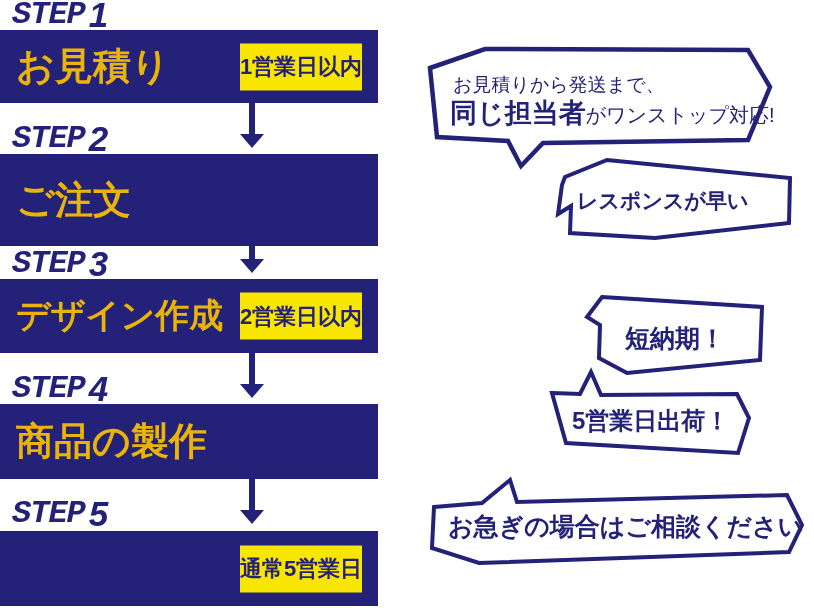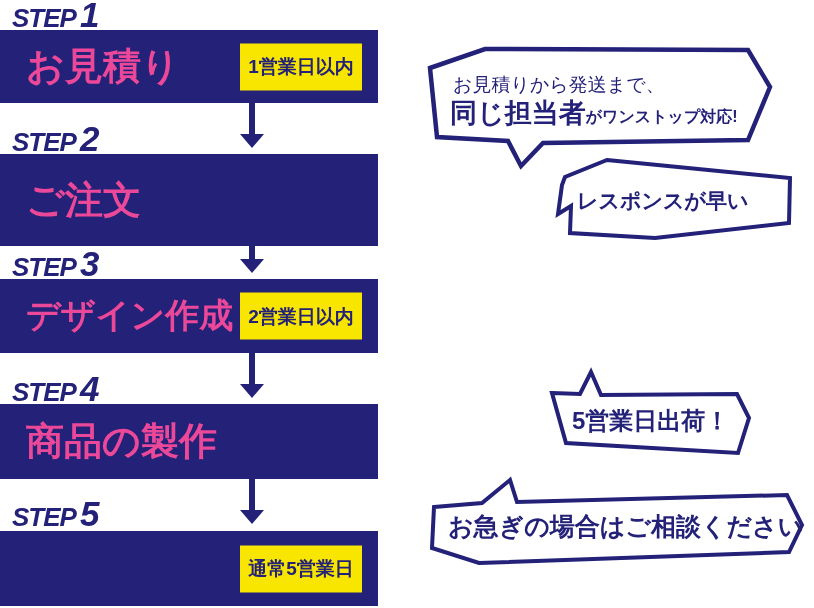--- a/index.html
+++ b/index.html
@@ -3,44 +3,44 @@
 <meta charset="utf-8">
 <style>
   :root { --navy:#232178; --yellow:#f8e600; }
   * { margin:0; padding:0; box-sizing:border-box; }
   body { background:#ffffff; font-family:"Liberation Sans", sans-serif; }
   .stage { position:relative; width:814px; height:608px; background:#ffffff; overflow:hidden; }
 
   
   .step-label { position:absolute; left:12px; height:30px; display:flex; align-items:flex-end;
                 color:var(--navy); font-style:italic; font-weight:800; letter-spacing:-1px; }
-  .step-word { font-size:26px; line-height:0.9; }
+  .step-word { font-size:32px; line-height:0.9;font-family:Liberation Mono, monospace; }
   .step-num  { font-size:35px; line-height:0.82; margin-left:4px; }
 
   .bar { position:absolute; left:0; width:378px; background:var(--navy);
          display:flex; align-items:center; }
-  .bar-title { color:#ec4899; font-weight:700; font-size:38px; margin-left:26px; white-space:nowrap; }
+  .bar-title { color:#eab308; font-weight:700; font-size:38px; margin-left:16px; white-space:nowrap; }
   .badge { position:absolute; left:240px; top:50%; transform:translateY(-50%);
            width:122px; height:47px; background:var(--yellow); color:var(--navy);
            display:flex; align-items:center; justify-content:center;
-           font-size:19px; font-weight:700; white-space:nowrap; }
+           font-size:22px; font-weight:700; white-space:nowrap; }
 
   .arrow { position:absolute; left:240px; width:24px; display:flex; flex-direction:column; align-items:center; }
   .arrow-line { width:6px; background:var(--navy); }
   .arrow-head { width:0; height:0; border-left:12px solid transparent;
                 border-right:12px solid transparent; border-top:14px solid var(--navy); }
 
   
   .bubble { position:absolute; }
   .bubble svg { position:absolute; left:0; top:0; overflow:visible; }
   .btext { position:absolute; color:var(--navy); font-weight:800; white-space:nowrap; line-height:1.15; }
   .b1-line1 { position:absolute; left:25px; top:27px; font-size:19px; font-weight:400; color:var(--navy); white-space:nowrap; }
   .b1-line2 { position:absolute; left:22px; top:50px; color:var(--navy); white-space:nowrap; }
   .b1-em   { font-size:27px; font-weight:900;text-align:right; }
-  .b1-rest { font-size:16px; font-weight:700; }
+  .b1-rest { font-size:20px; font-weight:400; }
 </style>
 </head>
 <body>
 
 <div class="stage">
 
   <div class="step-label" style="top:0px">
     <span class="step-word">STEP</span>
     <span class="step-num">1</span>
   </div>
@@ -108,20 +108,26 @@
     </div>
   </div>
 
   <div class="bubble" style="left:545px;top:158px;width:250px;height:85px">
     <svg width="250" height="85" viewBox="0 0 250 85">
       <polygon points="62,2 245,20 244,65 110,80 25,75 26,48 13,56 17,27 20,19" fill="#ffffff" stroke="#232178" stroke-width="4" stroke-linejoin="miter"></polygon>
     </svg>
     <div class="btext" style="left:32px;top:31px;font-size:21px">レスポンスが早い</div>
   </div>
 
+  <div class="bubble" style="left:583px;top:292px;width:185px;height:88px">
+    <svg width="185" height="88" viewBox="0 0 185 88">
+      <polygon points="19,5 179,15 177,68 44,81 16,66 17,33 4,25" fill="#ffffff" stroke="#232178" stroke-width="4" stroke-linejoin="miter"></polygon>
+    </svg>
+    <div class="btext" style="left:42px;top:32px;font-size:25px">短納期！</div>
+  </div>
 
   <div class="bubble" style="left:548px;top:368px;width:205px;height:92px">
     <svg width="205" height="92" viewBox="0 0 205 92">
       <polygon points="4,25 32,26 43,4 53,27 189,26 201,50 190,85 18,75" fill="#ffffff" stroke="#232178" stroke-width="4" stroke-linejoin="miter"></polygon>
     </svg>
     <div class="btext" style="left:24px;top:39px;font-size:24px">5営業日出荷！</div>
   </div>
 
   <div class="bubble" style="left:428px;top:476px;width:382px;height:92px">
     <svg width="382" height="92" viewBox="0 0 382 92">

